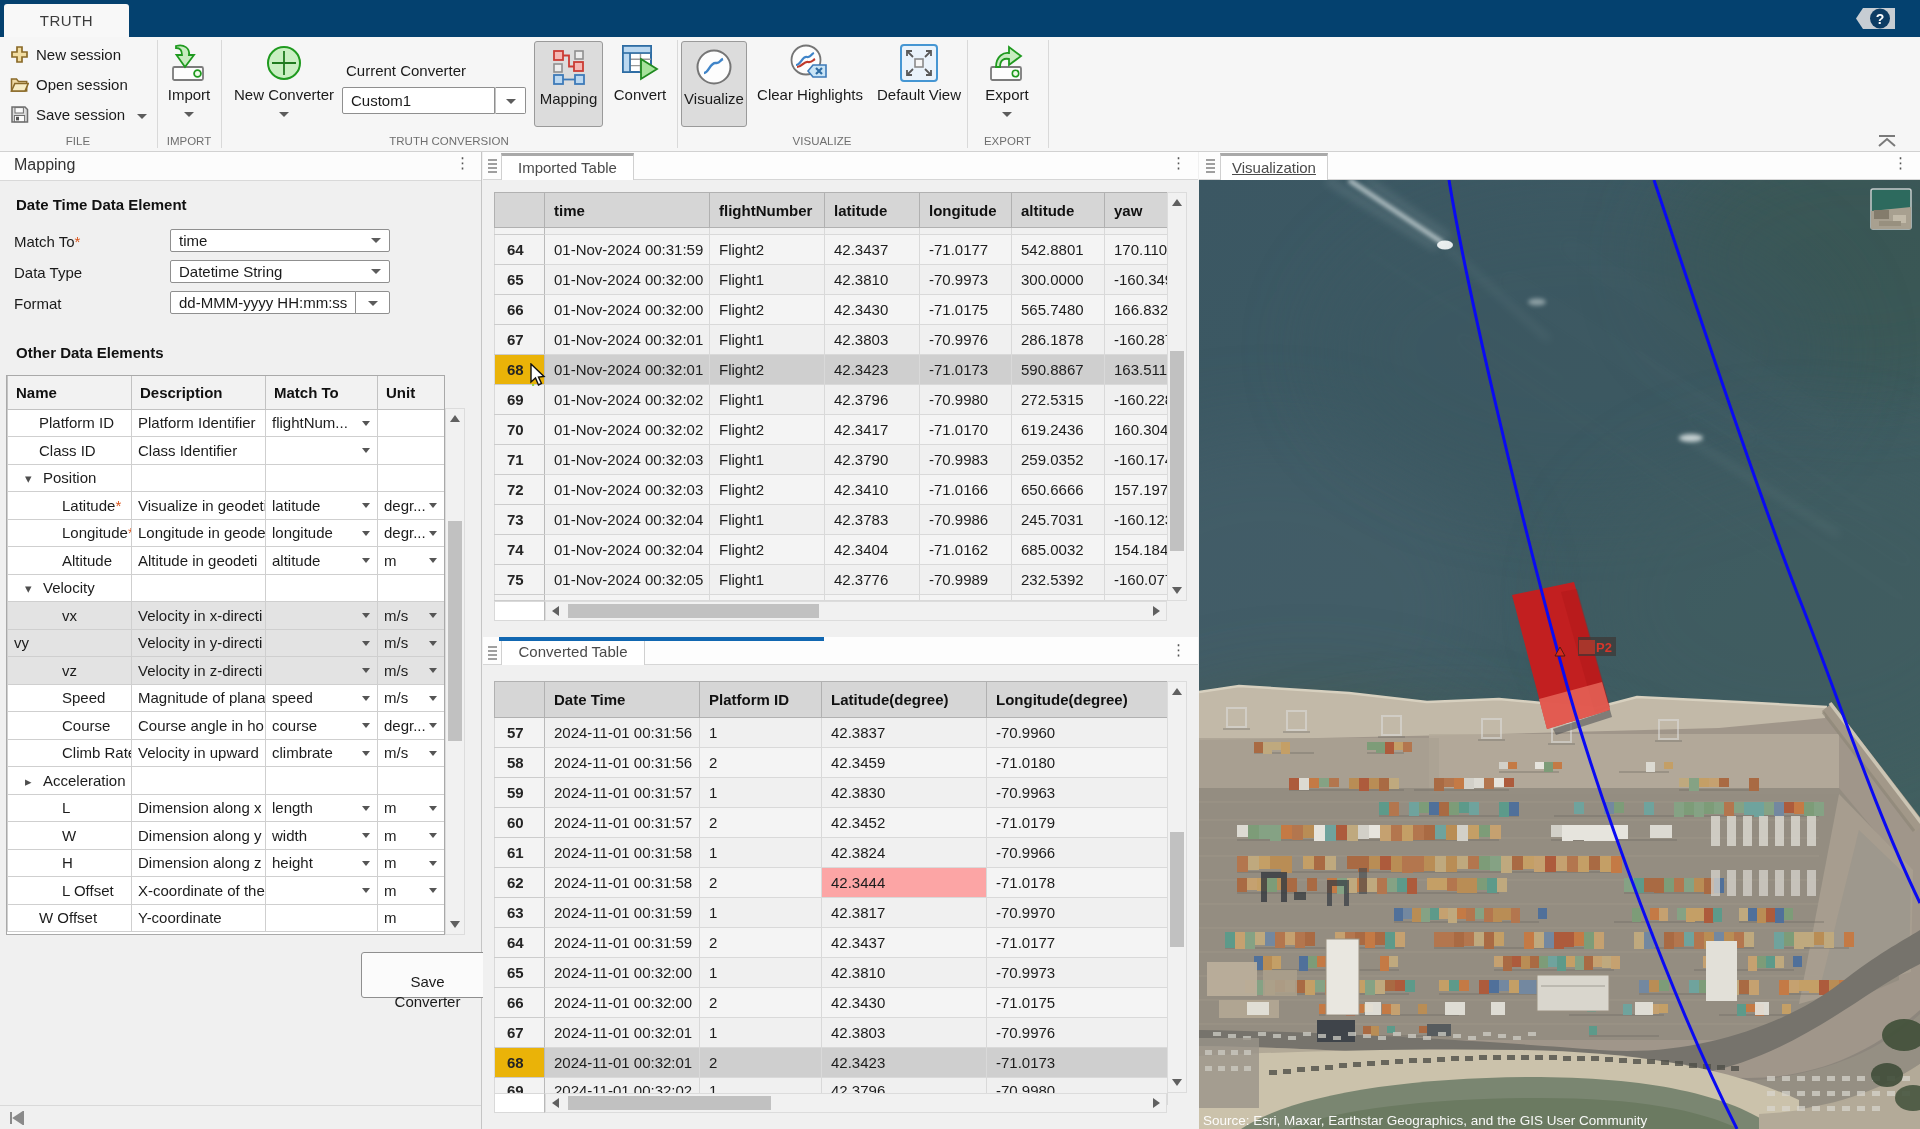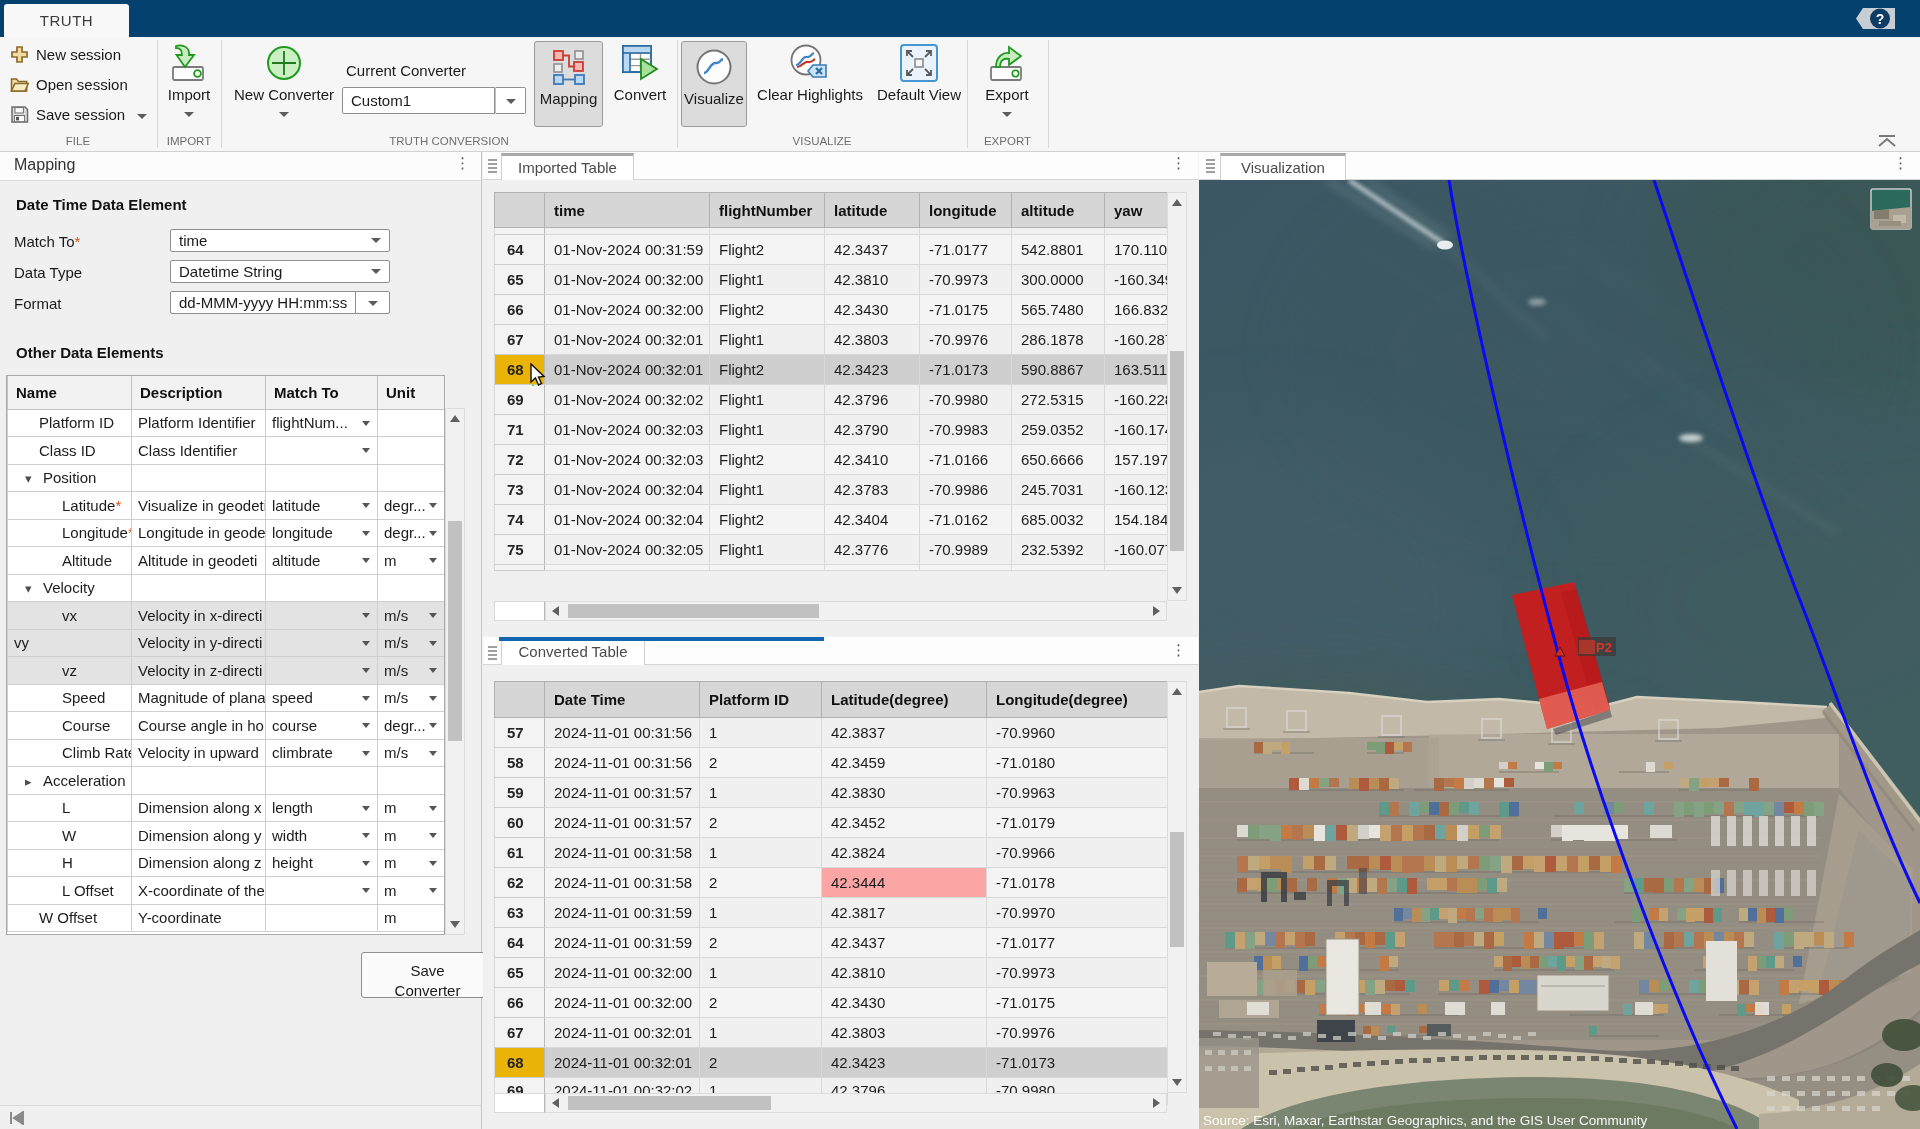--- a/index.html
+++ b/index.html
@@ -365,21 +365,21 @@
           </tr>
         </tbody>
       </table>
     </div>
   <div class="sbv" style="left:445px; top:256px; height:527px;">
     <span class="arr u" style="left:4px; top:6px;"></span>
     <span class="arr d" style="left:4px; bottom:6px;"></span>
     <div class="thumb" style="left:2px; top:112px; width:14px; height:220px;"></div>
   </div>
 
-  <div class="abs" style="left:361px; top:800px; width:133px; height:46px; background:#fbfbfb; border:1px solid #8f8f8f; border-radius:3px; font-size:15px; color:#1a1a1a; text-align:center; line-height:20px; padding-top:8px;">Save<br>Converter</div>
+  <div class="abs" style="left:361px; top:800px; width:133px; height:46px; background:#fbfbfb; border:1px solid #8f8f8f; border-radius:3px; font-size:15px; color:#1a1a1a; text-align:center; line-height:20px; padding-top:19px;">Save<br>Converter</div>
 
   <div class="abs" style="left:0; top:953px; width:481px; height:24px; background:#f0f0f0; border-top:1px solid #d9d9d9;">
     <svg class="abs" style="left:9px; top:5px;" width="16" height="14">
         <path d="M2 1 V13 M14 1 L5 7 L14 13 Z" stroke="#8a8a8a" stroke-width="2" fill="#8a8a8a"></path>
       </svg>
   </div>
 </div>
 
 <div class="abs" id="midtop" style="left:483px; top:152px; width:715px; height:485px; background:#f0f0f0;">
   <div class="tabbar abs" style="left:0; top:0; width:715px; height:28px;"></div>
@@ -473,20 +473,29 @@
           <tr style="height:30px">
             <td class="rn">69</td>
             <td>01-Nov-2024 00:32:02</td>
             <td>Flight1</td>
             <td>42.3796</td>
             <td>-70.9980</td>
             <td>272.5315</td>
             <td>-160.228</td>
           </tr>
           <tr style="height:30px">
+            <td class="rn">70</td>
+            <td style="background:#f4f4f4">01-Nov-2024 00:32:02</td>
+            <td style="background:#f4f4f4">Flight2</td>
+            <td style="background:#f4f4f4">42.3417</td>
+            <td style="background:#f4f4f4">-71.0170</td>
+            <td style="background:#f4f4f4">619.2436</td>
+            <td style="background:#f4f4f4">160.304</td>
+          </tr>
+          <tr style="height:30px">
             <td class="rn">71</td>
             <td>01-Nov-2024 00:32:03</td>
             <td>Flight1</td>
             <td>42.3790</td>
             <td>-70.9983</td>
             <td>259.0352</td>
             <td>-160.174</td>
           </tr>
           <tr style="height:30px">
             <td class="rn">72</td>
@@ -685,21 +694,21 @@
 </div>
 
 <div class="abs" id="rightpanel" style="left:1199px; top:152px; width:721px; height:977px; background:#fff;">
   <div class="tabbar abs" style="left:0; top:0; width:721px; height:28px;"></div>
   <div class="draghandle" style="left:7px; top:7px;">
       <i></i>
       <i></i>
       <i></i>
       <i></i>
     </div>
-  <div class="doctab" style="left:21px; top:1px; width:126px; line-height:23px;">Visualization</div>
+  <div class="doctab" style="left:21px; top:1px; width:108px; line-height:23px;text-decoration:underline;">Visualization</div>
   <div class="kebab" style="left:694px; top:8px;">⋮</div>
   <div id="map" class="abs" style="left:0; top:28px; width:721px; height:949px;">
       <svg width="721" height="949" viewBox="0 0 721 949" style="display:block">
         <defs>
           <linearGradient id="wat" x1="0" y1="0" x2="0.7" y2="1">
             <stop offset="0" stop-color="#3b5763"></stop>
             <stop offset="0.55" stop-color="#3e5b62"></stop>
             <stop offset="1" stop-color="#42605f"></stop>
           </linearGradient>
           <filter id="b40" x="-60%" y="-60%" width="220%" height="220%">

